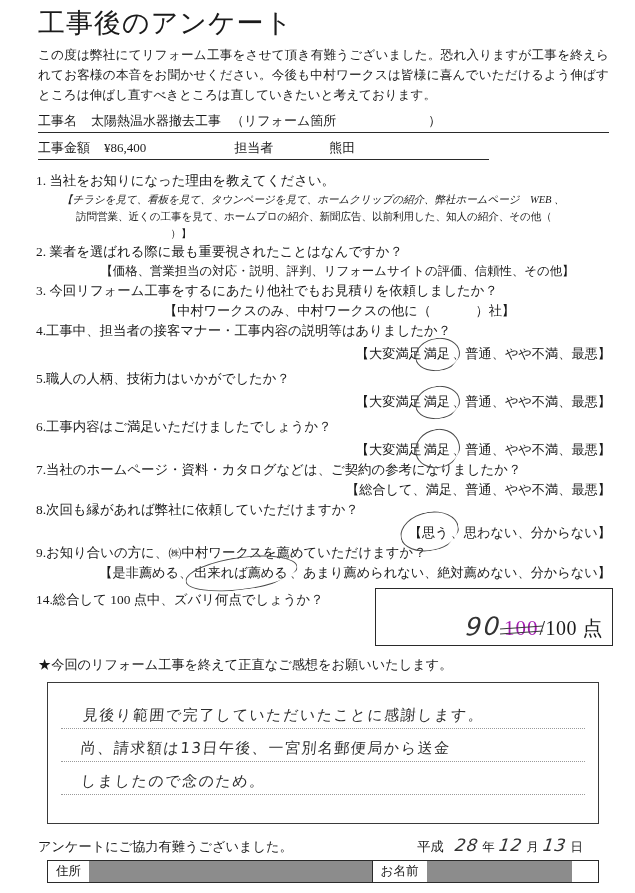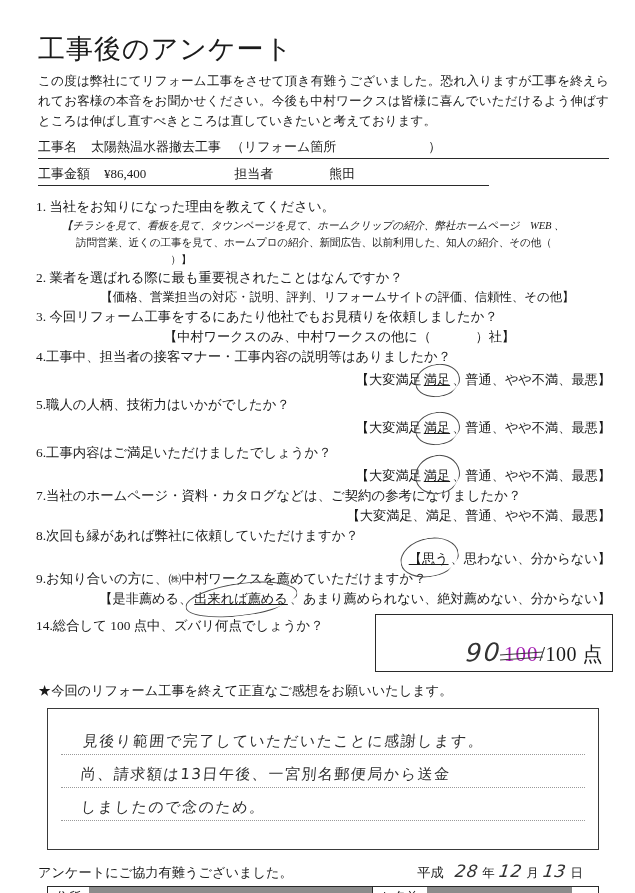--- a/index.html
+++ b/index.html
@@ -13,21 +13,21 @@
     position: relative;
     overflow: hidden;
   }
   .page { position: relative; width: 635px; height: 893px; padding: 0; }
 
   
   .header-row {
     display: flex;
     align-items: flex-end;
     justify-content: space-between;
-    padding: 36px 28px 0 38px;
+    padding: 10px 28px 0 38px;
   }
   .doc-title {
     font-size: 27px;
     letter-spacing: 1px;
     font-weight: 400;
     line-height: 1;
     white-space: nowrap;
   }
   .company-name {
     font-size: 16px;
@@ -81,21 +81,20 @@
     line-height: 1.5;
   }
   .sp5 { height: 5px; }
   .sp3 { height: 3px; }
 
   
   .circled {
     position: relative;
     display: inline-block;
     padding: 0 2px;
-    text-decoration: underline;
   }
   .circled::after {
     content: "";
     position: absolute;
     left: -7px; top: -6px;
     width: calc(100% + 13px);
     height: calc(100% + 11px);
     border: 1.4px solid #4a4a4a;
     border-radius: 52% 48% 50% 50% / 54% 50% 50% 46%;
     transform: rotate(-7deg);
@@ -319,21 +318,21 @@
       <span class="q-num">6.</span><span>工事内容はご満足いただけましたでしょうか？</span>
     </div>
     <div class="sp3"></div>
     <div class="opts right-ish">
       <span>【</span><span>大変満足</span><span class="circled tall">満足</span><span>、普通、やや不満、最悪】</span>
     </div>
 
     <div class="q">
       <span class="q-num">7.</span><span>当社のホームページ・資料・カタログなどは、ご契約の参考になりましたか？</span>
     </div>
-    <div class="opts right-ish">【大変満足、満足、普通、やや不満、最悪】</div>
+    <div class="opts right-ish">【総合して、満足、普通、やや不満、最悪】</div>
 
     <div class="q">
       <span class="q-num">8.</span><span>次回も縁があれば弊社に依頼していただけますか？</span>
     </div>
     <div class="sp3"></div>
     <div class="opts right-ish">
       <span class="circled tall"><span>【</span><span>思う</span></span><span>、思わない、分からない】</span>
     </div>
 
     <div class="q">

